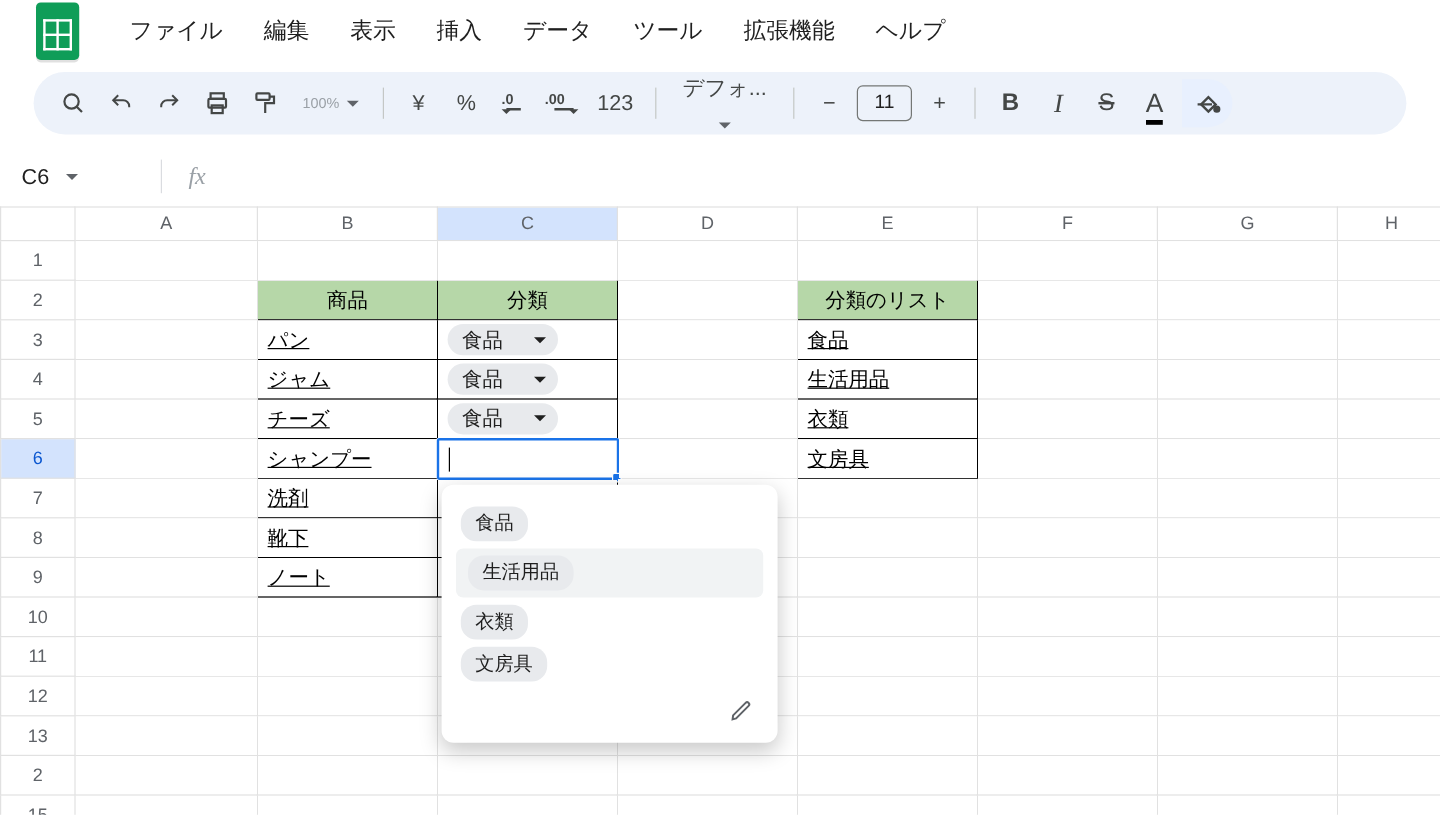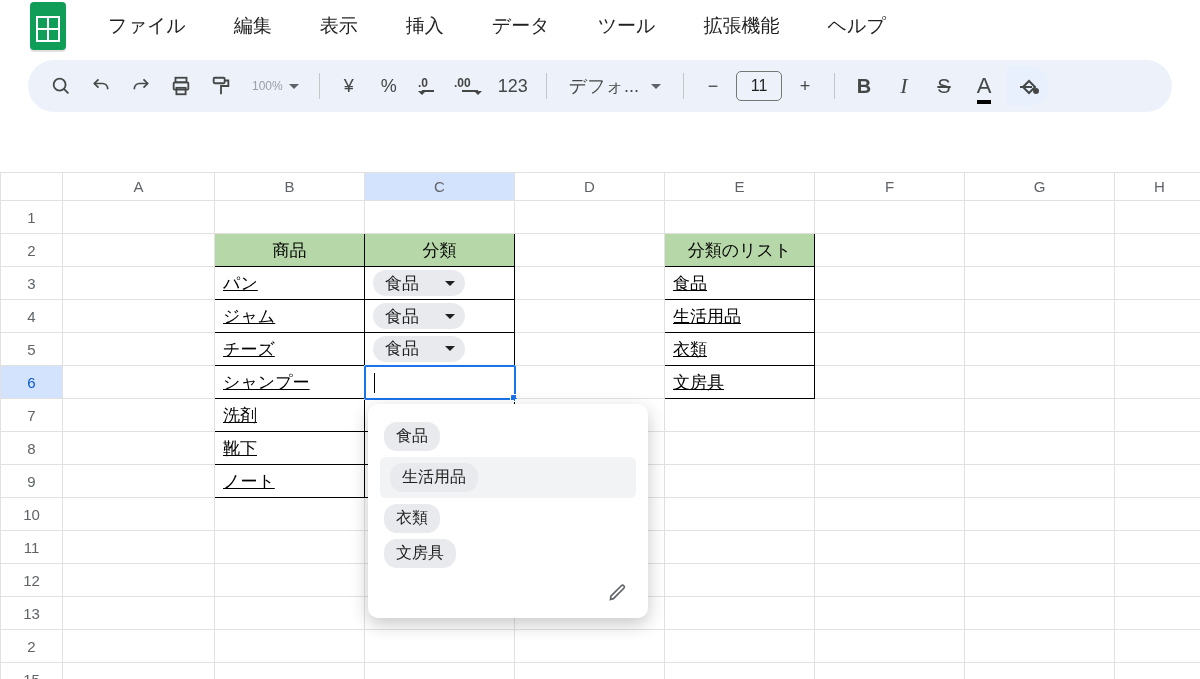--- a/index.html
+++ b/index.html
@@ -9,30 +9,30 @@
   
   .brand-row { height:52px; display:flex; align-items:center; padding-left:30px; }
   .sheets-icon { width:36px; height:48px; background:#0f9d58; border-radius:4px; position:relative; box-shadow:0 2px 0 rgba(0,0,0,.12); }
   .sheets-icon:before { content:""; position:absolute; left:6px; right:6px; top:14px; bottom:8px; background:
       linear-gradient(#fff,#fff) left top/100% 2px no-repeat,
       linear-gradient(#fff,#fff) left 50%/100% 2px no-repeat,
       linear-gradient(#fff,#fff) left bottom/100% 2px no-repeat,
       linear-gradient(#fff,#fff) left top/2px 100% no-repeat,
       linear-gradient(#fff,#fff) 50% top/2px 100% no-repeat,
       linear-gradient(#fff,#fff) right top/2px 100% no-repeat; }
-  .menus { display:flex; gap:24px; margin-left:30px; }
+  .menus { display:flex; gap:10px; margin-left:30px; }
   .menu-item { padding:6px 12px; font-size:19px; color:#1f1f1f; border-radius:4px; cursor:pointer; }
 
   
   .toolbar { margin:8px 28px 0 28px; height:52px; background:#edf2fa; border-radius:28px; display:flex; align-items:center; padding:0 16px; gap:6px; color:#444746; }
   .tbtn { width:34px; height:34px; display:flex; align-items:center; justify-content:center; border-radius:6px; cursor:pointer; }
   .tsep { width:1px; height:26px; background:#c4c7c5; margin:0 6px; }
   .zoom { color:#9aa0a6; font-size:12px; padding:0 8px; display:flex; align-items:center; gap:6px; }
   .caret { border:5px solid transparent; border-top-color:#5f6368; margin-top:5px; }
-  .fontname { font-size:18px; color:#444746; padding:0 10px; display:flex; align-items:center; gap:12px; }
+  .fontname { font-size:18px; color:#444746; padding:0 10px; display:flex; align-items:center; gap:12px;flex-direction:column; }
   .fontsize-box { width:46px; height:30px; border:1.3px solid #747775; border-radius:5px; display:flex; align-items:center; justify-content:center; font-size:16px; color:#1f1f1f; }
   .icon-txt { font-size:18px; font-weight:500; }
   .icon-txt.bold { font-weight:900; font-size:20px; }
   .icon-txt.it { font-style:italic; font-family: Georgia, serif; font-size:22px; }
   .strike { font-size:20px; text-decoration:line-through; }
   .letterA { font-size:22px; position:relative; }
   .letterA .bar { position:absolute; left:0; right:0; bottom:-5px; height:4px; }
   .paintfill { width:42px; height:40px; background:#e8f0fe; border-radius:0 20px 20px 0; display:flex; align-items:center; justify-content:center; }
   .toolbar svg { display:block; }
 
@@ -165,20 +165,29 @@
     </div>
     <div class="paintfill">
       <svg width="24" height="24" viewBox="0 0 24 24" fill="none" stroke="#444746" stroke-width="2">
           <path d="M7 13 l6 -6 6 6 -6 6 z" fill="#444746" fill-opacity=".0"></path>
           <path d="M4 13 h12"></path>
           <circle cx="20" cy="17" r="2" fill="#444746"></circle>
         </svg>
     </div>
   </div>
 
+  <div class="fxrow">
+    <div class="namebox">
+      <span>C6</span>
+      <span class="caret"></span>
+    </div>
+    <div class="fxbar-sep"></div>
+    <div class="fx-icon">fx</div>
+    <div style="flex:1"></div>
+  </div>
 
   <div class="grid">
     <table class="sheet">
       <colgroup>
         <col style="width:62px">
           <col class="colA">
           <col class="colB">
           <col class="colC">
           <col class="colD">
           <col class="colE">

